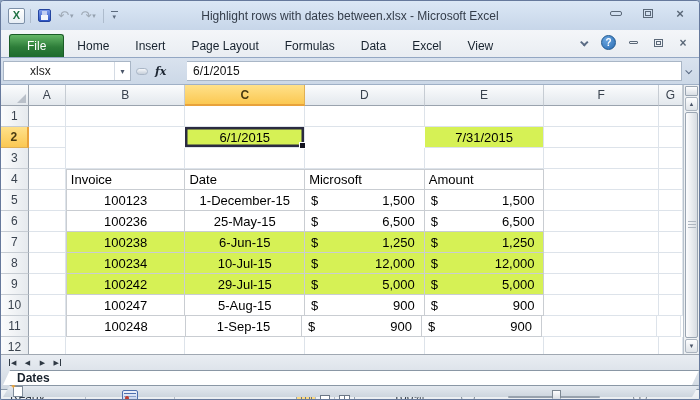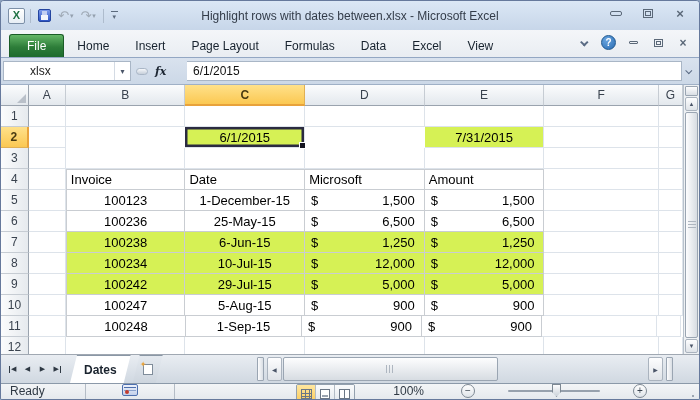--- a/index.html
+++ b/index.html
@@ -121,22 +121,22 @@
   .vs-btn { height:14px; display:flex; align-items:center; justify-content:center;
     background:linear-gradient(#fdfdfe,#dfe3e8); border:1px solid #aab3be; margin:1px;
     border-radius:2px; font-size:6px; color:#4a5568; }
   .vs-track { flex:1; display:flex; }
   .vs-thumb { flex:1; margin:0 1px; background:linear-gradient(to right,#fdfdfe,#d7dce2);
     border:1px solid #9aa5b2; border-radius:2px; display:flex; align-items:center; justify-content:center; }
   .grip-v { width:8px; height:9px;
     background:repeating-linear-gradient(#aeb6c0 0 1px,transparent 1px 3px); }
 
   
-  .sheetbar { height:29px; background:linear-gradient(#e9edf2,#d0d8e1);
-    border-top:1px solid #a0a8b2; display:flex; align-items:stretch; }
+  .sheetbar { height:35px; background:linear-gradient(#e9edf2,#d0d8e1);
+    border-top:1px solid #a0a8b2; display:flex; align-items:stretch;flex-direction:column; }
   .tabnav { display:flex; align-items:center; padding:0 4px 0 5px; gap:2px; }
   .nav-btn { width:13px; height:15px; display:flex; align-items:center; justify-content:center;
     font-size:7px; color:#2f3944; }
   .nav-btn .vbar { width:1.5px; height:7px; background:#2f3944; }
   .nav-btn.first .vbar { margin-right:1px; }
   .nav-btn.last .vbar { margin-left:1px; }
   .sheet-tab { position:relative; display:flex; align-items:center; padding:0 14px;
     font-size:12px; font-weight:bold; color:#1a232e; background:#fff;
     clip-path:polygon(7px 0, 100% 0, calc(100% - 7px) 100%, 0 100%);
     border-top:1px solid #8a97a5; margin-left:2px; }

